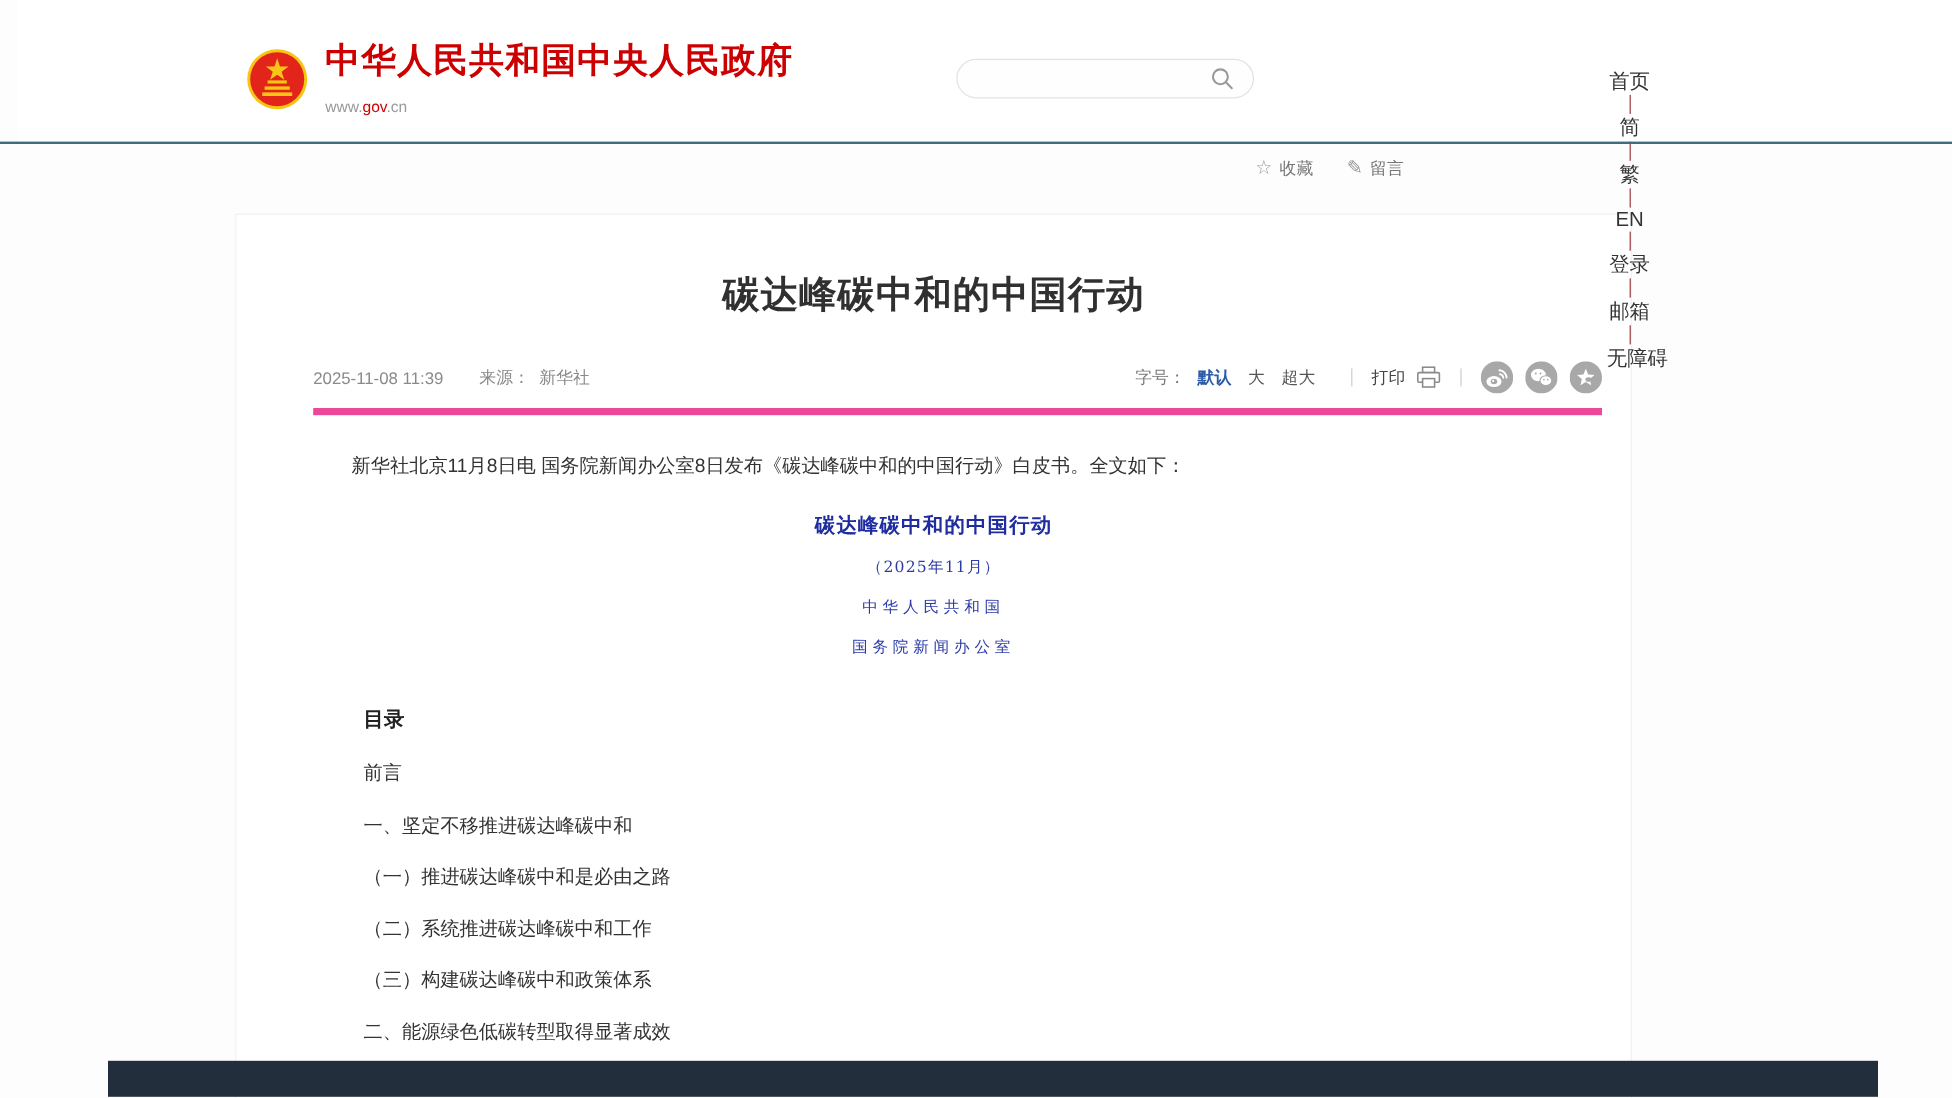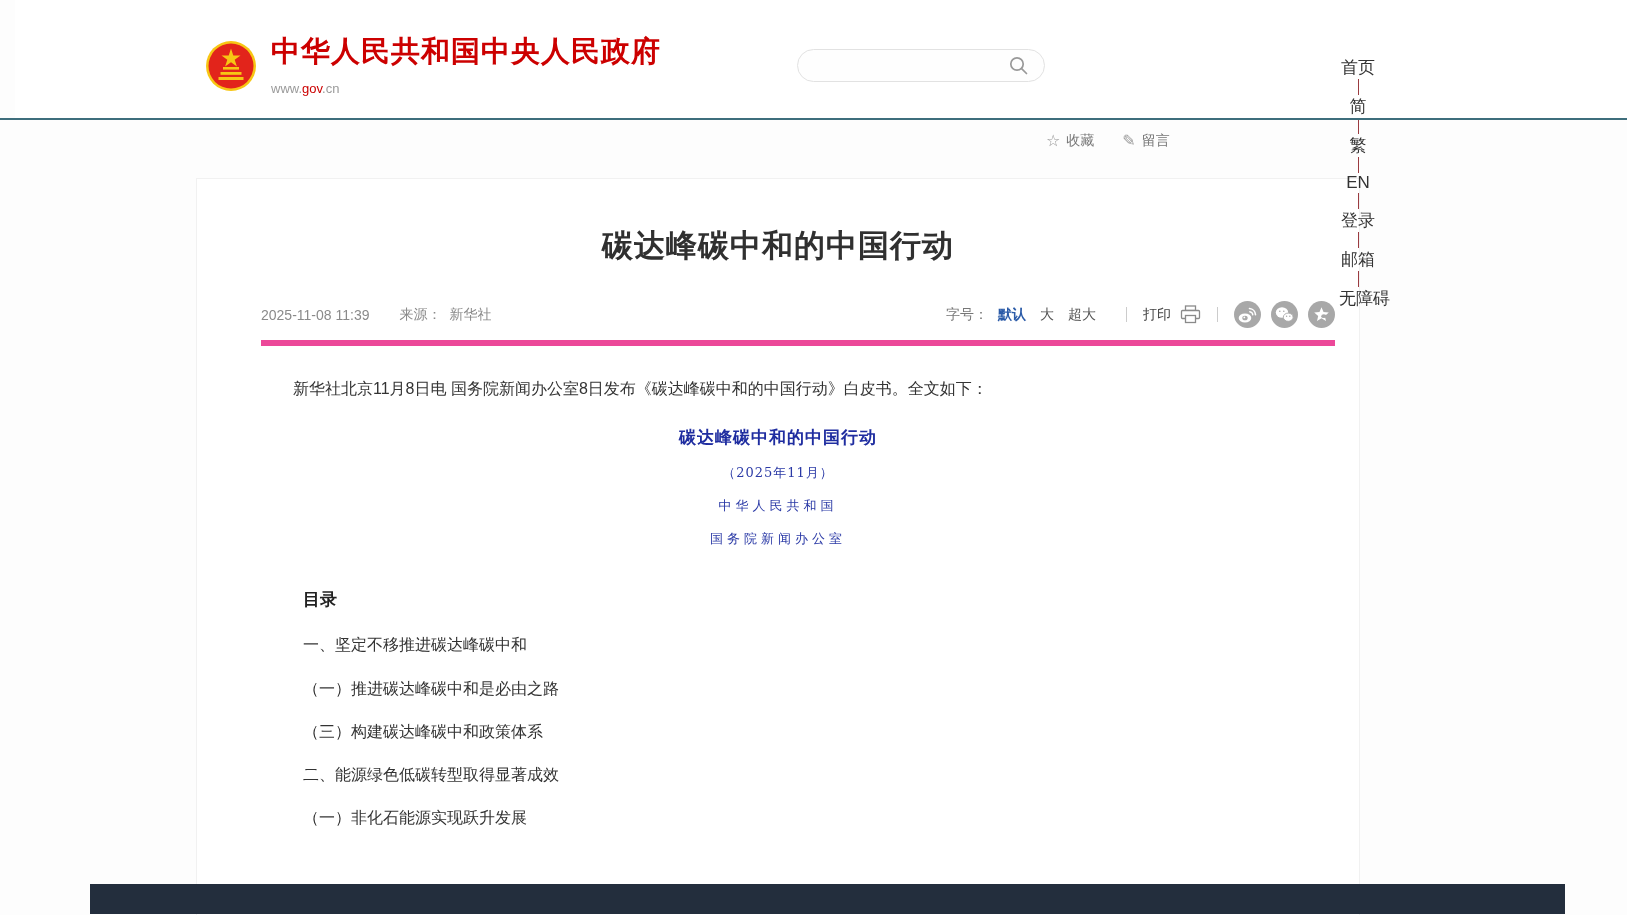--- a/index.html
+++ b/index.html
@@ -192,22 +192,24 @@
     <div class="doc-head">
       <div class="doc-title">碳达峰碳中和的中国行动</div>
       <div class="doc-line">（2025年11月）</div>
       <div class="doc-line spaced">中华人民共和国</div>
       <div class="doc-line spaced">国务院新闻办公室</div>
     </div>
 
     <div class="toc-section">
       <h3 class="toc-heading">目录</h3>
       <ul class="toc-list">
+        <li>前言</li>
         <li>一、坚定不移推进碳达峰碳中和</li>
         <li>（一）推进碳达峰碳中和是必由之路</li>
+        <li>（二）系统推进碳达峰碳中和工作</li>
         <li>（三）构建碳达峰碳中和政策体系</li>
         <li>二、能源绿色低碳转型取得显著成效</li>
         <li>（一）非化石能源实现跃升发展</li>
       </ul>
     </div>
   </div>
 </main>
 
 <div class="footer-bar"></div>
 

